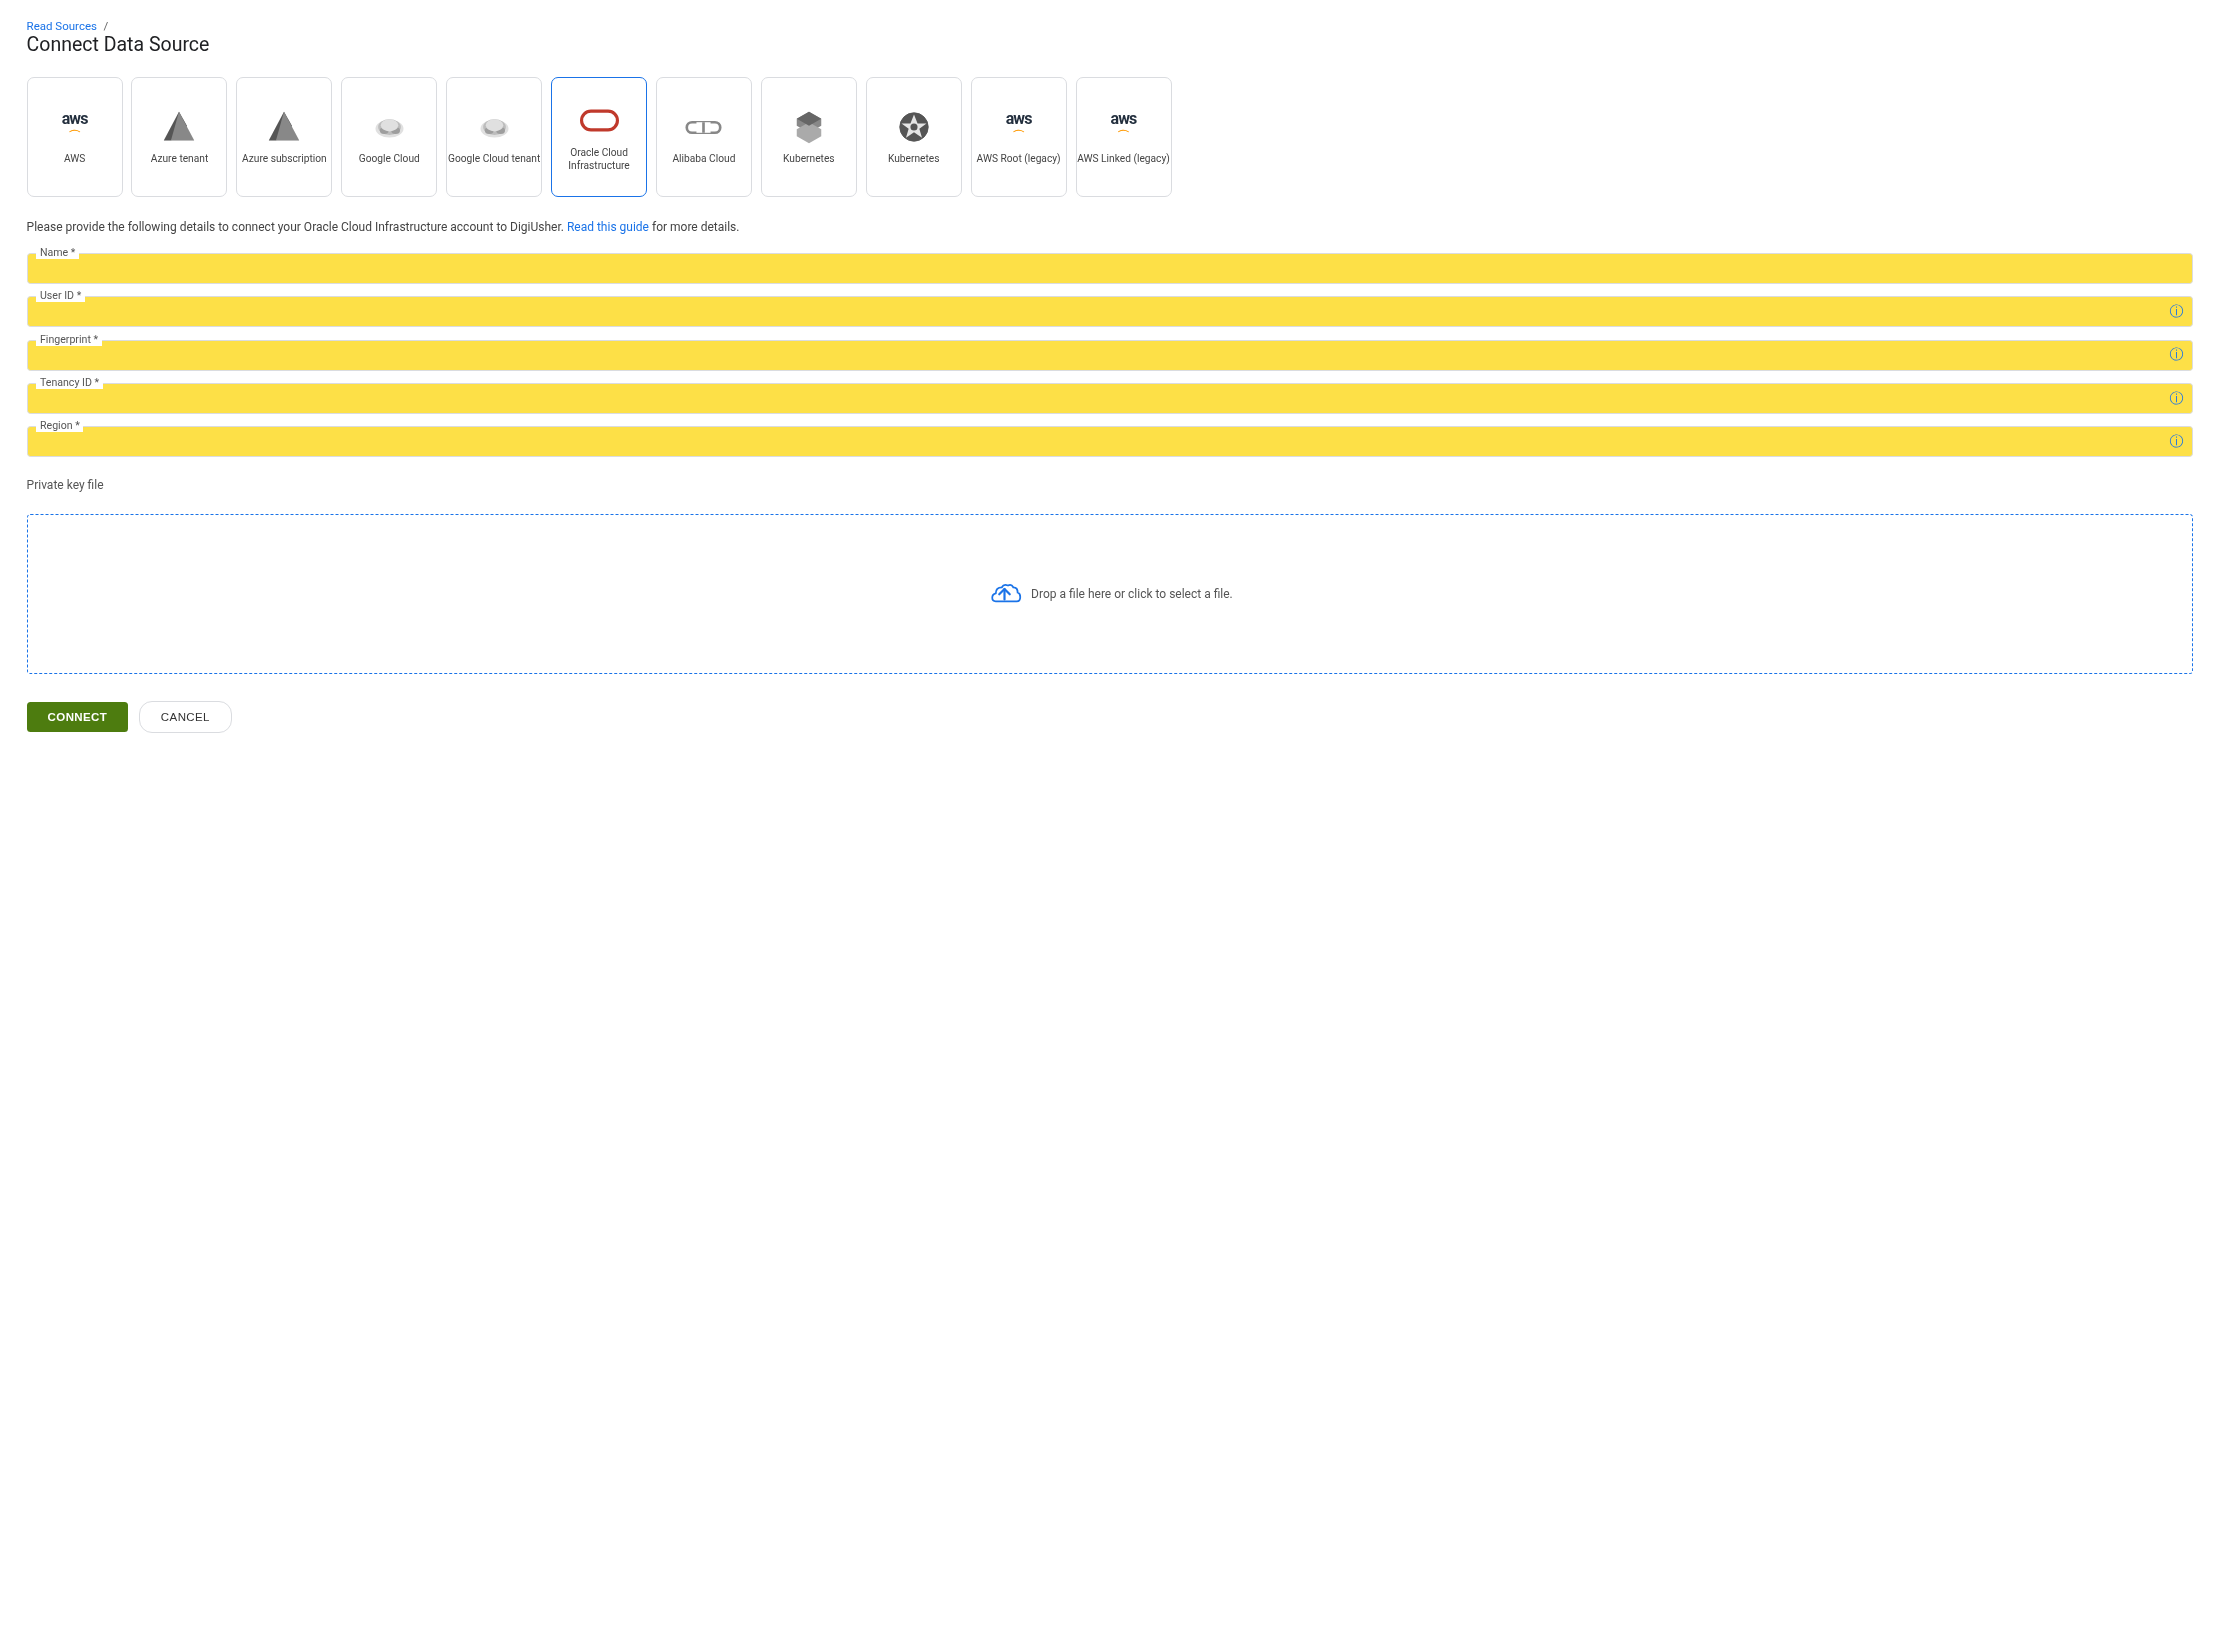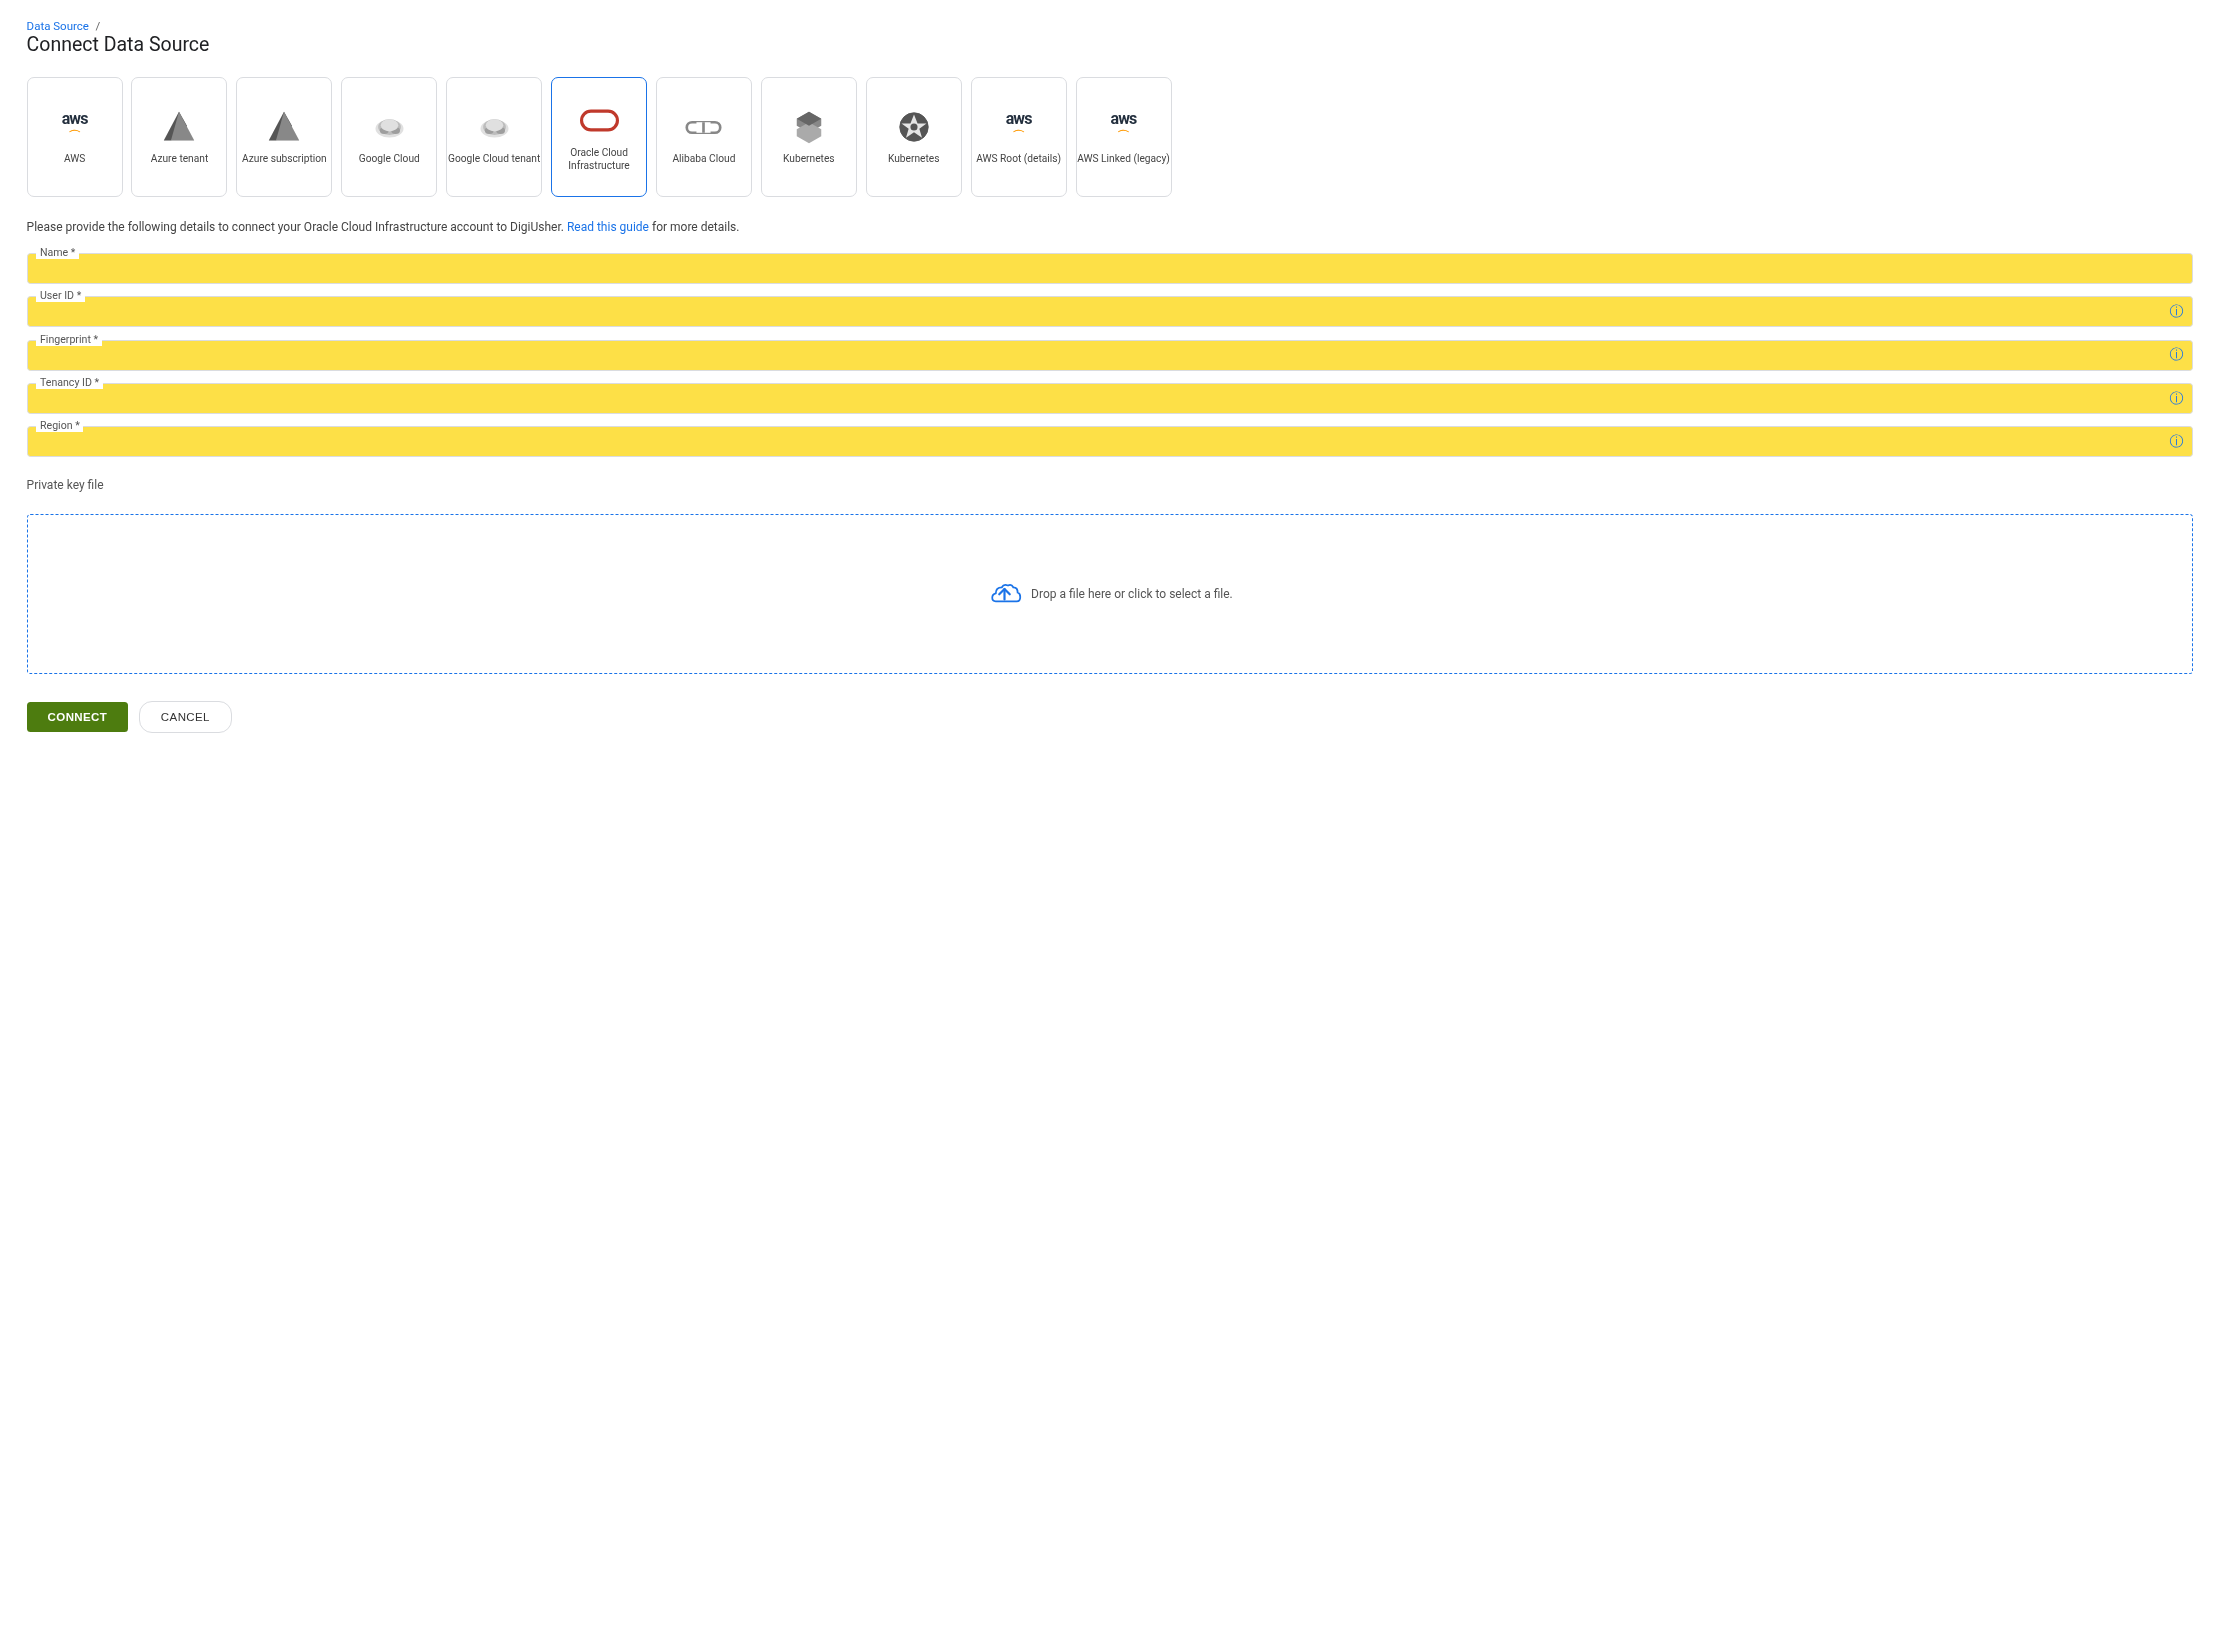--- a/index.html
+++ b/index.html
@@ -159,21 +159,21 @@
       font-weight: 500;
       letter-spacing: 0.4px;
       cursor: pointer;
       text-transform: uppercase;
     }
   </style>
 </head>
 <body>
 
 <div>
-  <span style="color:#1a73e8;cursor:pointer;font-size:11.5px;">Data Source</span>
+  <span style="color:#1a73e8;cursor:pointer;font-size:11.5px;">Read Sources</span>
   <span style="color:#666;font-size:11.5px;margin:0 3.5px;">/</span>
 </div>
 
 <h1 class="page-title">Connect Data Source</h1>
 
 <div class="cloud-grid">
 
   <div class="cloud-card">
     <div class="icon-area">
       <div class="aws-icon">
@@ -274,21 +274,21 @@
     <div class="label">Kubernetes</div>
   </div>
 
   <div class="cloud-card">
     <div class="icon-area">
       <div class="aws-icon">
         <div class="aws-text">aws</div>
         <div class="aws-arrow">⌒</div>
       </div>
     </div>
-    <div class="label">AWS Root (details)</div>
+    <div class="label">AWS Root (legacy)</div>
   </div>
 
   <div class="cloud-card">
     <div class="icon-area">
       <div class="aws-icon">
         <div class="aws-text">aws</div>
         <div class="aws-arrow">⌒</div>
       </div>
     </div>
     <div class="label">AWS Linked (legacy)</div>

